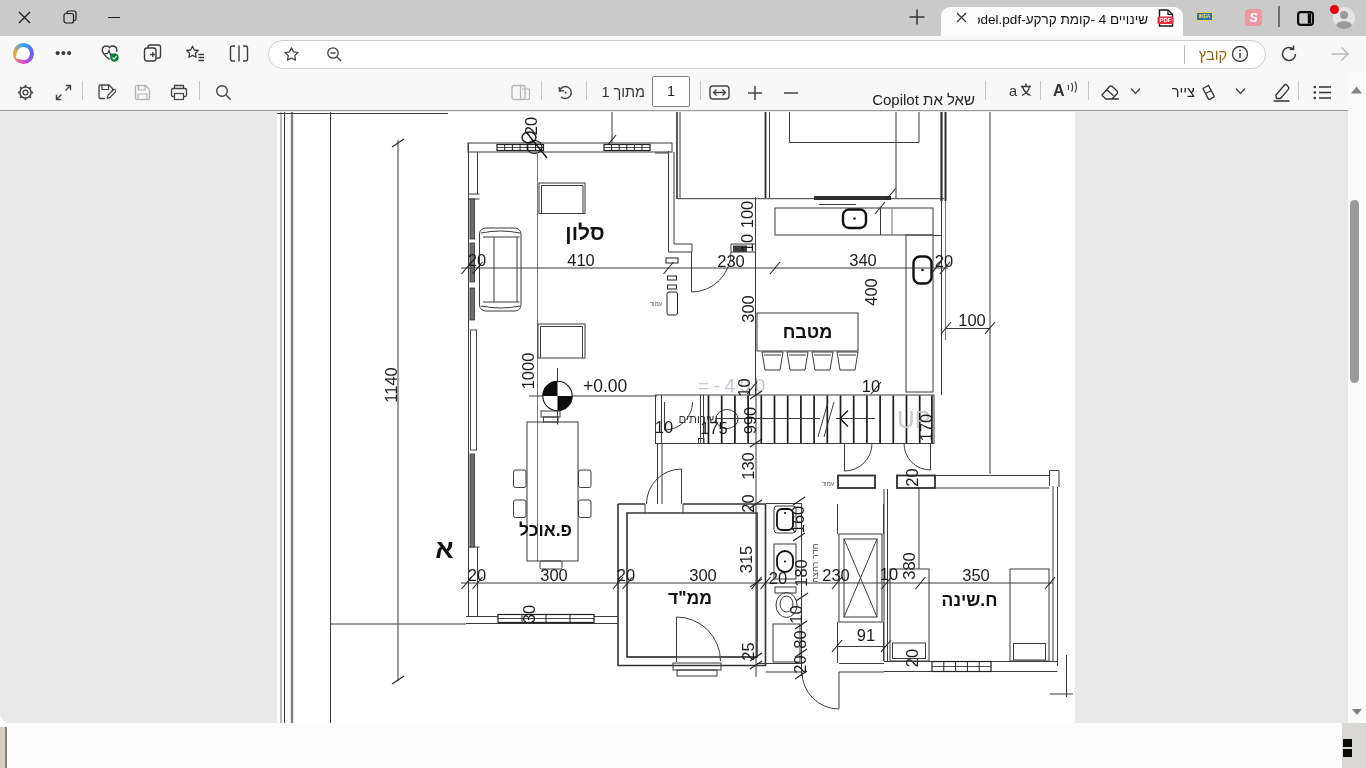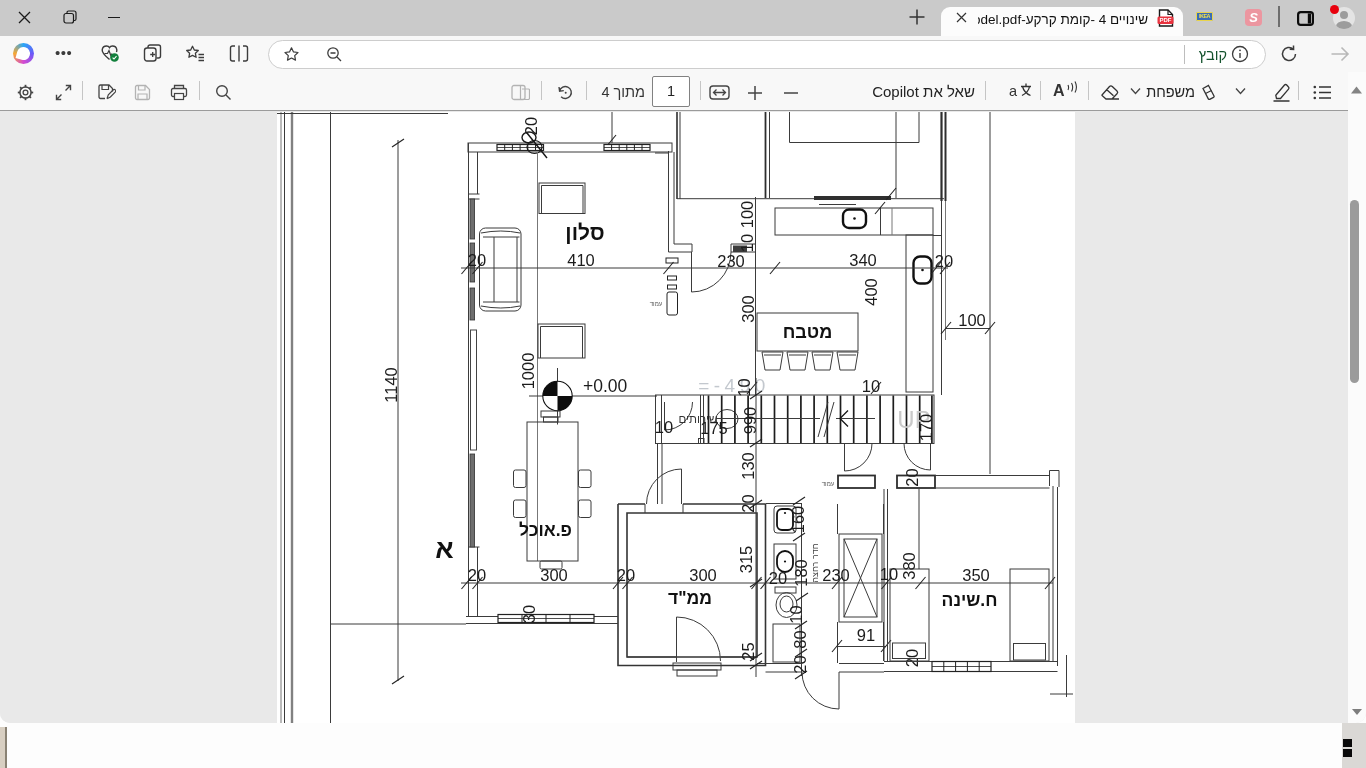--- a/index.html
+++ b/index.html
@@ -120,21 +120,21 @@
       </svg>
 
     <svg class="abs" style="left:326px;top:10px" width="17" height="17" viewBox="0 0 17 17">
         <circle cx="7" cy="7" r="5.2" fill="none" stroke="#3c3c3c" stroke-width="1.3"></circle>
         <path d="M4.5 7 L9.5 7 M11 11 L15 15" stroke="#3c3c3c" stroke-width="1.3"></path>
       </svg>
 
 
     <div class="abs" style="left:1184px;top:9px;width:1px;height:19px;background:#bdbdbd;"></div>
 
-    <div class="abs" style="left:1193px;top:11px;width:34px;font-size:14.5px;color:#14532d;direction:rtl">קובץ</div>
+    <div class="abs" style="left:1193px;top:11px;width:34px;font-size:14.5px;color:#a16207;direction:rtl">קובץ</div>
 
     <svg class="abs" style="left:1231px;top:9px" width="18" height="18" viewBox="0 0 18 18">
         <circle cx="9" cy="9" r="7.5" fill="none" stroke="#3c3c3c" stroke-width="1.3"></circle>
         <path d="M9 8 L9 13" stroke="#3c3c3c" stroke-width="1.4"></path>
         <circle cx="9" cy="5.3" r="0.9" fill="#3c3c3c"></circle>
       </svg>
 
     <svg class="abs" style="left:1279px;top:8px" width="20" height="20" viewBox="0 0 20 20">
         <path d="M16.5 10 a6.5 6.5 0 1 1 -2.2 -4.9 M14.5 1.5 L14.6 5.4 L10.7 5.3" fill="none" stroke="#3c3c3c" stroke-width="1.5"></path>
       </svg>
@@ -198,40 +198,40 @@
 
     <div class="sep" style="left:541px;top:9px;height:19px;"></div>
 
     <svg class="abs" style="left:556px;top:11px" width="19" height="19" viewBox="0 0 19 19">
         <path d="M3.5 8 a6 6 0 1 1 1.6 5.8 M3 4 L3.6 8.2 L7.8 7.6" fill="none" stroke="#444" stroke-width="1.4"></path>
         <circle cx="9.7" cy="9.7" r="1" fill="#444"></circle>
       </svg>
 
     <div class="sep" style="left:586px;top:9px;height:19px;"></div>
 
-    <div class="abs" style="left:595px;top:12px;width:50px;font-size:14.5px;color:#333;direction:rtl;">מתוך 4</div>
+    <div class="abs" style="left:595px;top:12px;width:50px;font-size:14.5px;color:#333;direction:rtl;">מתוך 1</div>
 
     <div class="abs" style="left:652px;top:4px;width:38px;height:31px;background:#fff;border:1px solid #818181;border-radius:2px;font-size:14.5px;color:#222;text-align:center;line-height:29px;">1</div>
 
     <div class="sep" style="left:700px;top:9px;height:19px;"></div>
 
     <svg class="abs" style="left:709px;top:13px" width="21" height="15" viewBox="0 0 21 15">
         <rect x="1" y="1" width="19" height="13" rx="3" fill="none" stroke="#444" stroke-width="1.4"></rect>
         <path d="M5 7.5 L16 7.5 M7.5 4.5 L4.5 7.5 L7.5 10.5 M13.5 4.5 L16.5 7.5 L13.5 10.5" fill="none" stroke="#444" stroke-width="1.3"></path>
       </svg>
 
     <svg class="abs" style="left:747px;top:13px" width="16" height="16" viewBox="0 0 16 16">
         <path d="M8 1 L8 15 M1 8 L15 8" stroke="#444" stroke-width="1.5"></path>
       </svg>
 
     <svg class="abs" style="left:783px;top:13px" width="16" height="16" viewBox="0 0 16 16">
         <path d="M1 8 L15 8" stroke="#444" stroke-width="1.5"></path>
       </svg>
 
-    <div class="abs" style="left:853px;top:11px;width:122px;font-size:15px;color:#222;direction:rtl;">שאל את Copilot</div>
+    <div class="abs" style="left:853px;top:19px;width:122px;font-size:15px;color:#222;direction:rtl;">שאל את Copilot</div>
 
     <div class="sep" style="left:985px;top:9px;height:19px;"></div>
 
     <div class="abs" style="left:1009px;top:11px;font-size:14.5px;color:#333;">a</div>
     <svg class="abs" style="left:1019px;top:10px" width="14" height="15" viewBox="0 0 14 15">
         <path d="M7 1.5 L7 4 M2 4.5 L12 4.5 M10.5 4.5 C10 8 7 11.5 3 13.5 M3.5 4.5 C4.5 8.5 8 12 11.5 13.5" fill="none" stroke="#333" stroke-width="1.3"></path>
       </svg>
 
     <div class="sep" style="left:1040px;top:9px;height:19px;"></div>
 
@@ -243,21 +243,21 @@
     <div class="sep" style="left:1088px;top:9px;height:19px;"></div>
 
     <svg class="abs" style="left:1100px;top:12px" width="20" height="17" viewBox="0 0 20 17">
         <path d="M2 11 L9.5 2.5 a2 2 0 0 1 2.8 0 L17 7 a2 2 0 0 1 0 2.8 L12 15 L6 15 L2 11.5 a1.5 1.5 0 0 1 0 -0.5 Z M6.8 5.8 L13.5 11.8 M12 15 L19 15" fill="none" stroke="#333" stroke-width="1.3"></path>
       </svg>
 
     <svg class="abs" style="left:1130px;top:15px" width="11" height="8" viewBox="0 0 11 8">
         <path d="M1 1.5 L5.5 6.5 L10 1.5" fill="none" stroke="#444" stroke-width="1.3"></path>
       </svg>
 
-    <div class="abs" style="left:1163px;top:12px;width:32px;font-size:14.5px;color:#222;direction:rtl;">משפחת</div>
+    <div class="abs" style="left:1163px;top:12px;width:32px;font-size:14.5px;color:#222;direction:rtl;">צייר</div>
 
     <svg class="abs" style="left:1199px;top:12px" width="19" height="17" viewBox="0 0 19 17">
         <path d="M9.5 1.5 L15 12 a1 1 0 0 1 -0.5 1.4 L10.7 15.3 a1 1 0 0 1 -1.4 -0.4 L4 4.5 Z" fill="none" stroke="#333" stroke-width="1.3"></path>
         <path d="M6.5 9.5 L12.5 6.5" stroke="#333" stroke-width="1.2"></path>
       </svg>
 
     <svg class="abs" style="left:1235px;top:15px" width="11" height="8" viewBox="0 0 11 8">
         <path d="M1 1.5 L5.5 6.5 L10 1.5" fill="none" stroke="#444" stroke-width="1.3"></path>
       </svg>
 

